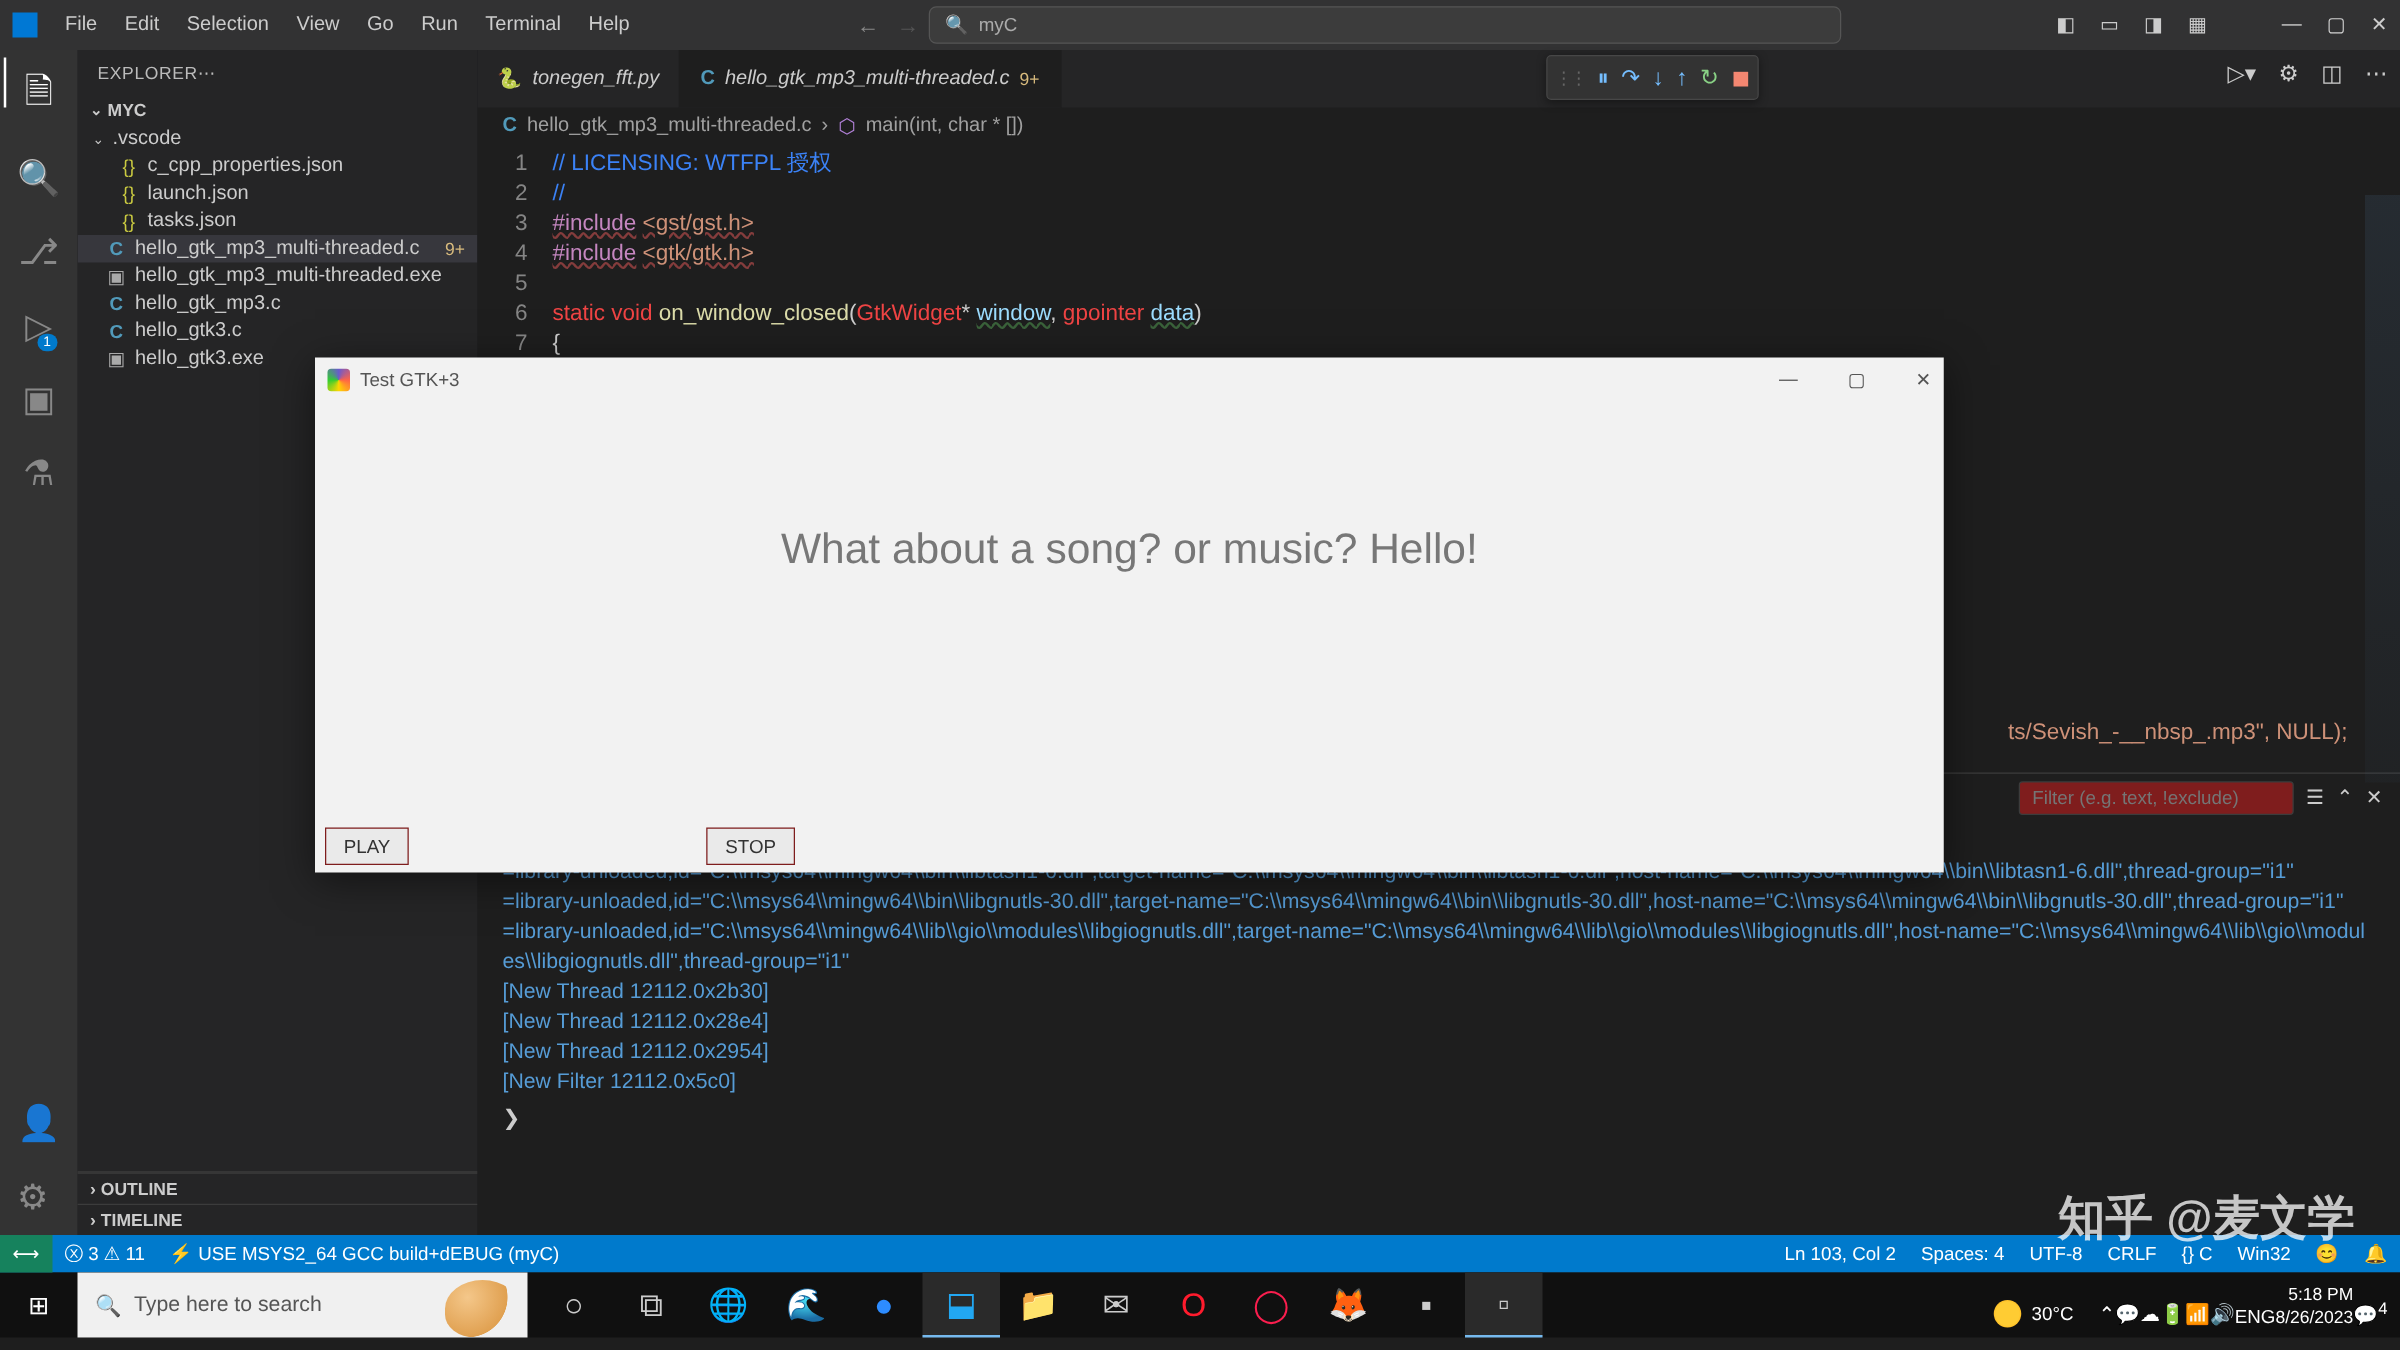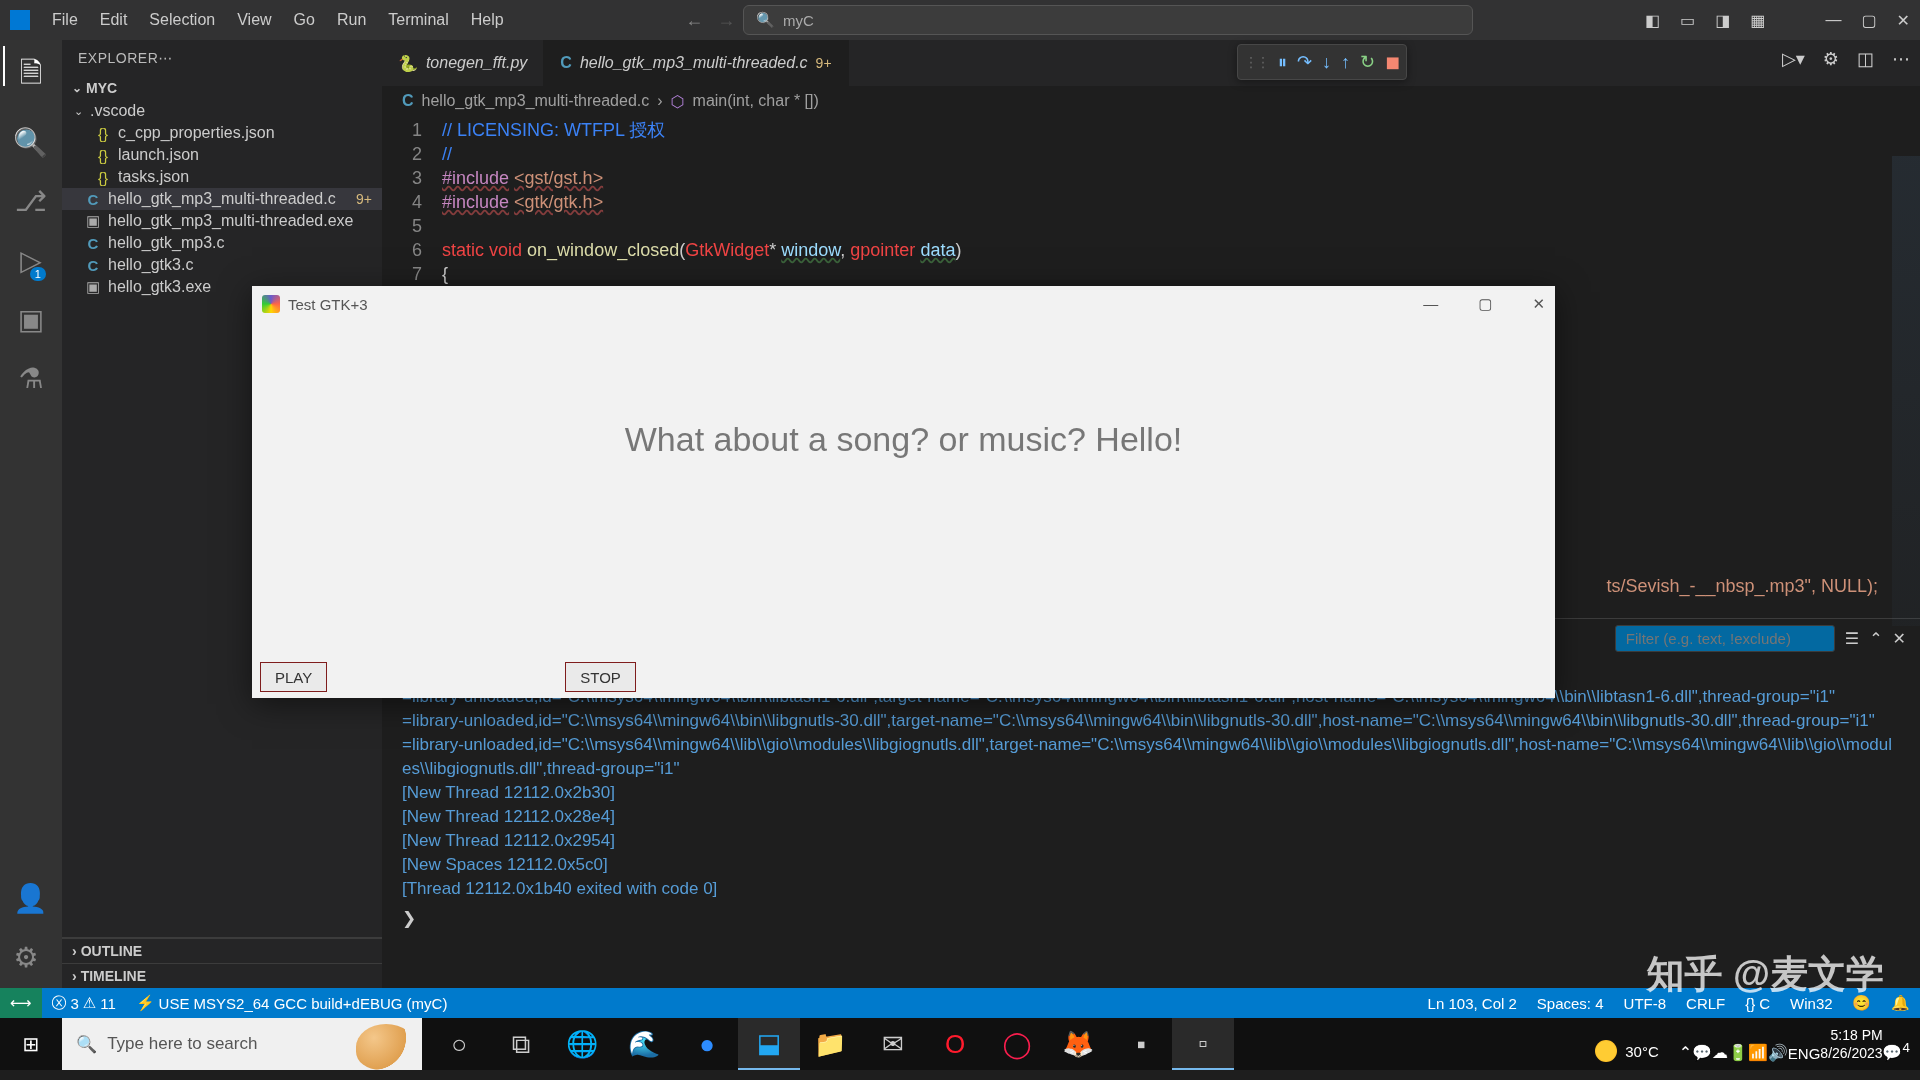--- a/index.html
+++ b/index.html
@@ -75,21 +75,21 @@
 .c-comment { color: #3b82f6; }
 .c-type { color: #ef4444; }
 .c-func { color: #dcdcaa; }
 .c-var { color: #9cdcfe; text-decoration: underline wavy rgba(100,200,100,0.4); }
 .c-str { color: #ce9178; }
 .c-include { color: #c586c0; text-decoration: underline wavy rgba(200,80,80,0.6); }
 .c-includepath { color: #ce9178; text-decoration: underline wavy rgba(200,80,80,0.6); }
 
 .terminal-panel { height: 370px; border-top: 1px solid #3c3c3c; display: flex; flex-direction: column; }
 .terminal-header { height: 38px; display: flex; align-items: center; padding: 0 14px; justify-content: flex-end; gap: 10px; }
-.terminal-header input { background: #0369a1; border: 1px solid #3c3c3c; color: #ccc; padding: 4px 10px; font-size: 15px; width: 220px; border-radius: 3px; }
+.terminal-header input { background: #7f1d1d; border: 1px solid #3c3c3c; color: #ccc; padding: 4px 10px; font-size: 15px; width: 220px; border-radius: 3px; }
 .terminal-header .ticon { color: #ccc; font-size: 16px; cursor: pointer; }
 .terminal-body { flex: 1; padding: 4px 20px; font-family: "Consolas", monospace; font-size: 17px; line-height: 24px; overflow: hidden; color: #569cd6; }
 .terminal-body .tline { white-space: pre-wrap; word-break: break-all; }
 .terminal-body .prompt { color: #ccc; padding-top: 6px; }
 
 
 .statusbar { height: 30px; background: #007acc; display: flex; align-items: center; font-size: 15px; color: #fff; padding: 0 0px; }
 .statusbar .remote { background: #16825d; height: 100%; display: flex; align-items: center; padding: 0 10px; }
 .statusbar .item { padding: 0 10px; display: flex; align-items: center; gap: 4px; }
 .statusbar .right { margin-left: auto; display: flex; }
@@ -301,22 +301,21 @@
         <span class="ticon">✕</span>
       </div>
       <div class="terminal-body">
         <div class="tline" style="color:#75beff">\\bin\\libp11-kit-0.dll",thread-group="i1"</div>
         <div class="tline">=library-unloaded,id="C:\\msys64\\mingw64\\bin\\libtasn1-6.dll",target-name="C:\\msys64\\mingw64\\bin\\libtasn1-6.dll",host-name="C:\\msys64\\mingw64\\bin\\libtasn1-6.dll",thread-group="i1"</div>
         <div class="tline">=library-unloaded,id="C:\\msys64\\mingw64\\bin\\libgnutls-30.dll",target-name="C:\\msys64\\mingw64\\bin\\libgnutls-30.dll",host-name="C:\\msys64\\mingw64\\bin\\libgnutls-30.dll",thread-group="i1"</div>
         <div class="tline">=library-unloaded,id="C:\\msys64\\mingw64\\lib\\gio\\modules\\libgiognutls.dll",target-name="C:\\msys64\\mingw64\\lib\\gio\\modules\\libgiognutls.dll",host-name="C:\\msys64\\mingw64\\lib\\gio\\modules\\libgiognutls.dll",thread-group="i1"</div>
         <div class="tline">[New Thread 12112.0x2b30]</div>
         <div class="tline">[New Thread 12112.0x28e4]</div>
         <div class="tline">[New Thread 12112.0x2954]</div>
-        <div class="tline">[New Spaces 12112.0x5c0]</div>
-        <div class="tline">[Thread 12112.0x1b40 exited with code 0]</div>
+        <div class="tline">[New Filter 12112.0x5c0]</div>
         <div class="prompt">❯</div>
       </div>
     </div>
   </div>
 </div>
 
 <div class="code-peek">
   <span class="c-str">ts/Sevish_-__nbsp_.mp3", NULL);</span>
 </div>
 

